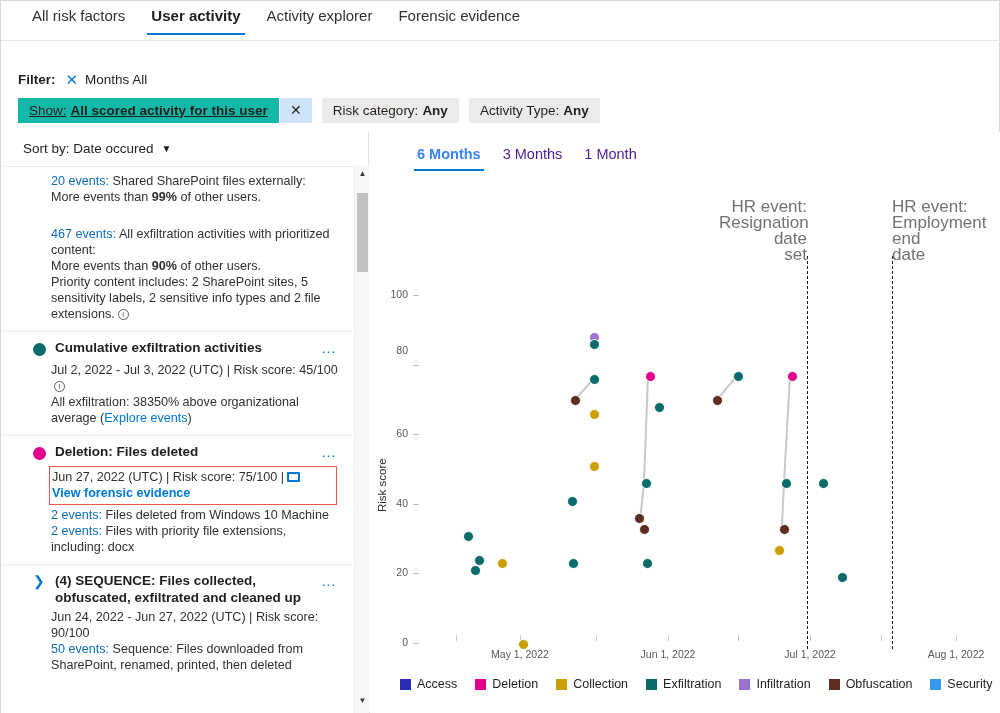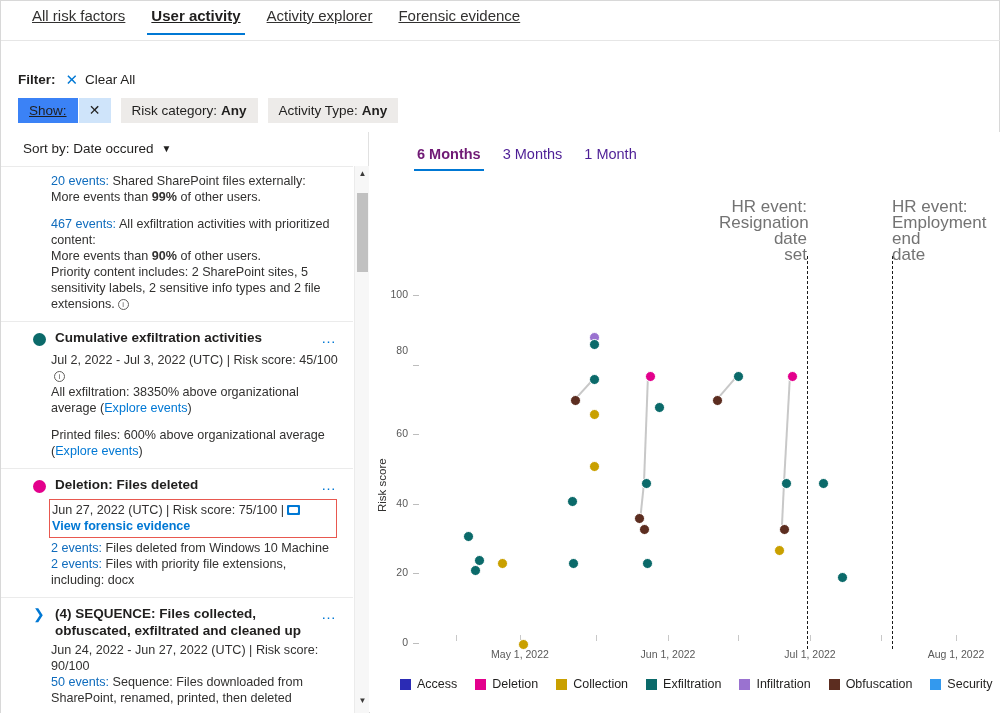--- a/index.html
+++ b/index.html
@@ -27,21 +27,20 @@
     border-bottom: 1px solid #e6e6e6;
   }
   .tab {
     position: relative;
     font-size: 15px;
     color: #323130;
     padding: 6px 13px 10px 13px;
     white-space: nowrap;
     cursor: pointer;
     line-height: 18px;
-    text-decoration: underline;
   }
   .tab.active { font-weight: bold; color: #201f1e; }
   .tab.active::after {
     content: "";
     position: absolute; left: 9px; right: 9px; bottom: 0;
     height: 2px; background: #0078d4;
   }
 
   
   .filterrow {
@@ -61,21 +60,21 @@
     width: 1000px; height: 26px;
     display: flex; align-items: center;
     padding-left: 17px;
     font-size: 13.5px;
   }
   .pill {
     height: 25px; display: flex; align-items: center;
     padding: 0 11px; background: #edebe9; color: #201f1e;
     white-space: nowrap; cursor: pointer;
   }
-  .pill.blue { background: #3b82f6; text-decoration: underline; }
+  .pill.blue { background: #14b8a6; text-decoration: underline; }
   .pill b { font-weight: bold; margin-left: 4px; }
   .pill-x {
     width: 32px; height: 25px; background: #cfe4fa;
     display: flex; align-items: center; justify-content: center;
     margin-left: 1px; cursor: pointer; color: #201f1e; font-size: 14px;
   }
   .pill-gap { width: 10px; }
 
   
   .leftpane {
@@ -121,21 +120,21 @@
   .card-title {
     font-size: 13.5px; font-weight: bold; color: #201f1e;
     padding-left: 14px; line-height: 17px; padding-right: 26px;
   }
   .ellip {
     position: absolute; right: 2px; top: 0px;
     color: #0078d4; font-size: 15px; letter-spacing: 1px; cursor: pointer;
   }
   .line { font-size: 12.6px; line-height: 16px; color: #323130; padding-left: 36px; }
   .line.tight { margin-top: 0; }
-  .line.gap { margin-top: 11px; }
+  .line.gap { margin-top: 21px; }
   .lk { color: #0f6cbd; text-align: center; }
   .lk2 { color: #0078d4; }
   .bld { font-weight: bold; }
   .info-i {
     display: inline-block; width: 11px; height: 11px;
     border: 1px solid #605e5c; border-radius: 50%;
     font-size: 8px; line-height: 10px; text-align: center;
     color: #605e5c; vertical-align: 1px; margin-left: 3px;
   }
   .hl-box {
@@ -172,21 +171,21 @@
   
   .rightpane {
     position: absolute; left: 369px; top: 131px;
     width: 631px; height: 582px; background: #fff;
   }
   .rangetabs {
     position: absolute; left: 36px; top: 12px;
     display: flex; font-size: 14.5px;
   }
   .rtab { position: relative; padding: 2px 11px 9px 11px; color: #4c1d95; cursor: pointer; }
-  .rtab.active { font-weight: bold; color: #701a75; }
+  .rtab.active { font-weight: bold; color: #3b82f6; }
   .rtab.active::after {
     content: ""; position: absolute; left: 8px; right: 8px; bottom: 0;
     height: 2px; background: #0078d4;
   }
   .chart { position: absolute; left: 0; top: 0; width: 631px; height: 582px; }
   .ylabel {
     position: absolute; left: 6px; top: 380px;
     transform: rotate(-90deg); transform-origin: left top;
     font-size: 11.5px; color: #323130; white-space: nowrap;
   }
@@ -227,27 +226,28 @@
     <div class="tab"><span>All risk factors</span></div>
     <div class="tab active"><span>User activity</span></div>
     <div class="tab"><span>Activity explorer</span></div>
     <div class="tab"><span>Forensic evidence</span></div>
   </div>
 
   <div class="filterrow">
     <span class="filter-label">Filter:</span>
     <span class="clear-all">
       <span class="x-blue">✕</span>
-      <span>Clear All</span>
+      <span>Months All</span>
     </span>
   </div>
 
   <div class="pillrow">
     <div class="pill blue">
       <span>Show:</span>
+        <b>All scored activity for this user</b>
     </div>
     <div class="pill-x">
         <span>✕</span>
       </div>
     <div class="pill-gap"></div>
     <div class="pill">
       <span>Risk category:</span>
         <b>Any</b>
     </div>
     <div class="pill-gap"></div>
@@ -288,23 +288,20 @@
           <div class="card-head">
             <span class="dot" style="background:#0b6a6a"></span>
             <span class="card-title">Cumulative exfiltration activities</span>
             <span class="ellip">…</span>
           </div>
           <div class="line">
             <span>Jul 2, 2022 - Jul 3, 2022 (UTC) | Risk score: 45/100</span><span class="info-i">i</span>
           </div>
           <div class="line tight">
             <span>All exfiltration: 38350% above organizational average (</span><span class="lk2">Explore events</span><span>)</span>
-          </div>
-          <div class="line gap">
-            <span>Printed files: 600% above organizational average (</span><span class="lk2">Explore events</span><span>)</span>
           </div>
         </div>
 
         <div class="card">
           <div class="card-head">
             <span class="dot" style="background:#e3008c"></span>
             <span class="card-title">Deletion: Files deleted</span>
             <span class="ellip">…</span>
           </div>
           <div class="hl-box">

